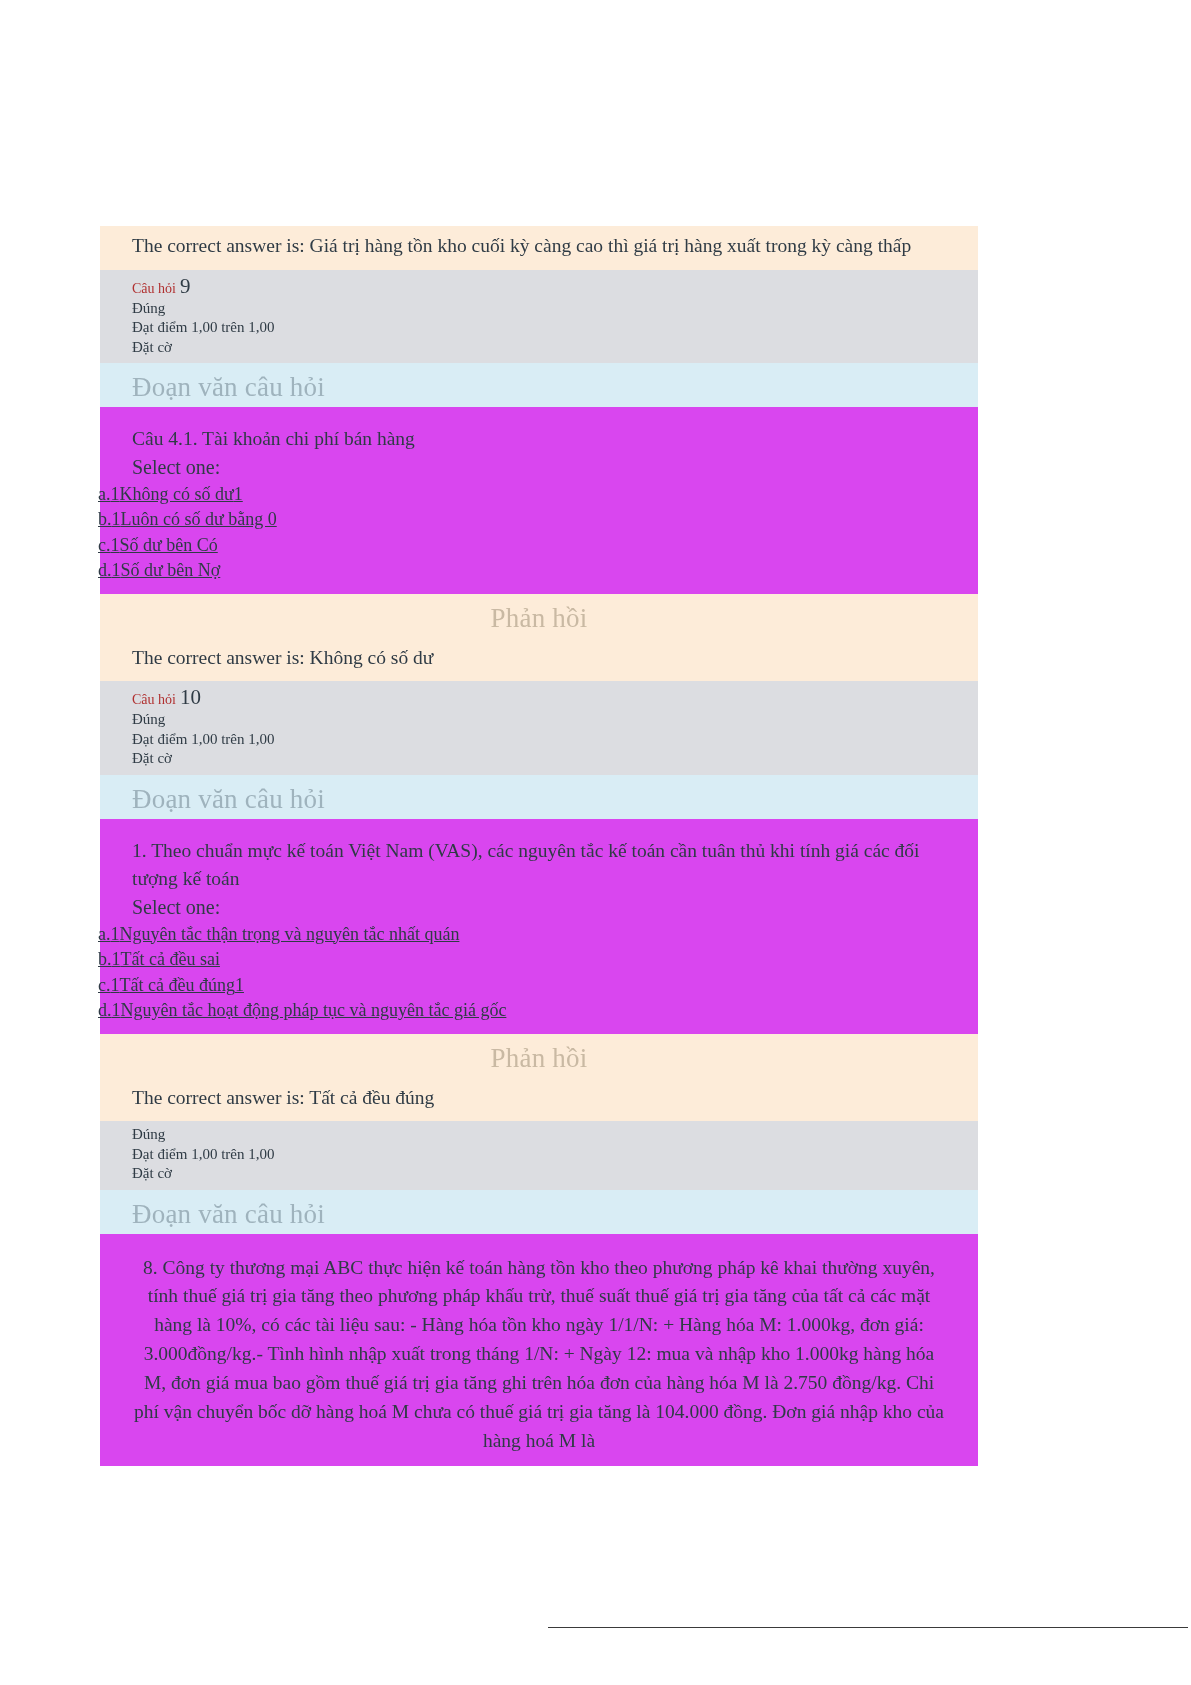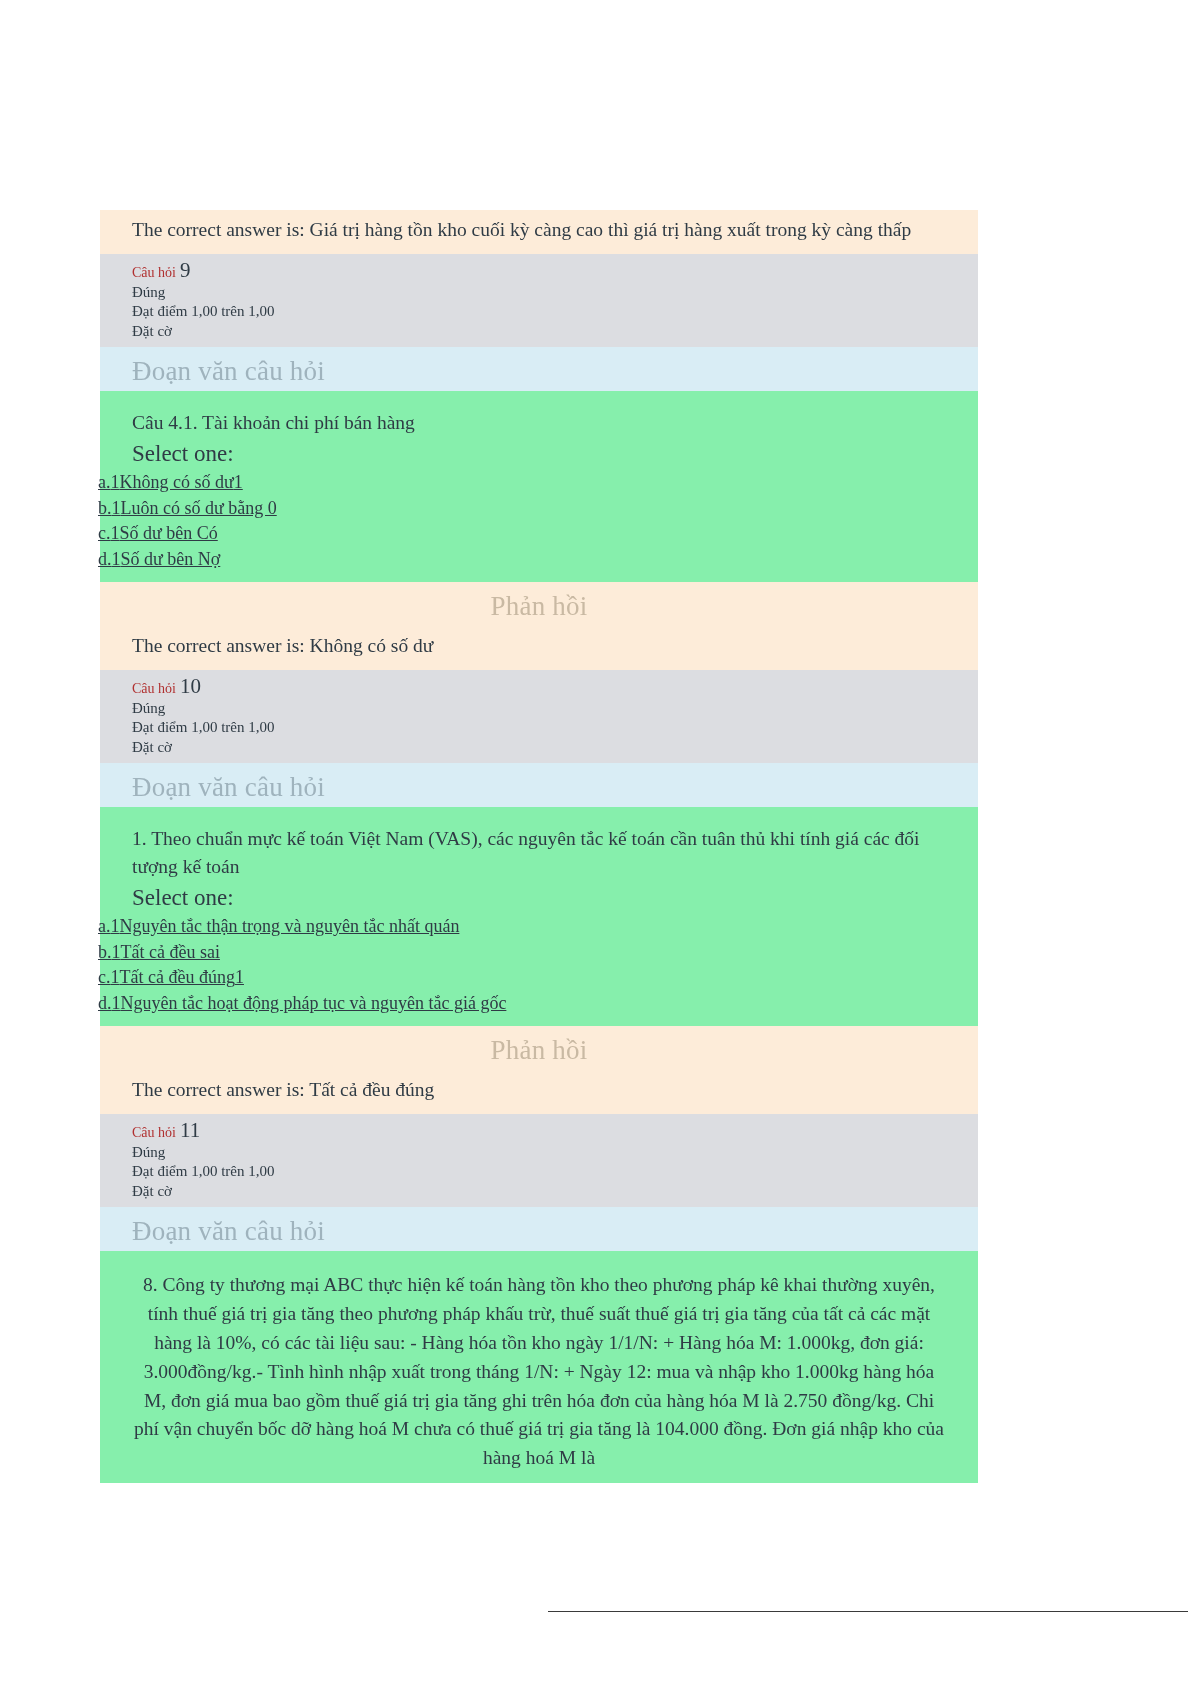--- a/index.html
+++ b/index.html
@@ -12,42 +12,42 @@
     width: 1191px;
     height: 1685px;
     font-family: "Liberation Serif", serif;
     color: #2b2b2b;
     position: relative;
     overflow: hidden;
   }
   .page {
     position: absolute;
     left: 0;
-    top: 0;
+    top: 16px;
     width: 1191px;
     height: 1291px;
   }
   .doc {
     position: absolute;
     left: 100px;
     top: 210px;
     width: 878px;
   }
 
   
   .band-feedback {
     background: #fdecd9;
     padding: 6px 32px 10px 32px;
   }
   .band-meta {
     background: #dcdde1;
     padding: 4px 32px 6px 32px;
   }
   .band-question {
-    background: #86efac;
+    background: #d946ef;
     padding: 2px 32px 10px 32px;
   }
   .band-heading-feedback {
     background: #fdecd9;
     padding: 8px 32px 2px 32px;
   }
   .band-heading-question {
     background: #d9edf5;
     padding: 8px 32px 2px 32px;
   }
@@ -83,21 +83,21 @@
     color: #c9b9a3;
     text-align: center;
   }
   .qbody {
     font-size: 19.5px;
     line-height: 1.44;
     color: #2f3b45;
     padding-top: 16px;
   }
   .selectone {
-    font-size: 23px;
+    font-size: 20px;
     color: #2f3b45;
     line-height: 1.44;
   }
   .options {
     margin: 0;
     padding: 0;
     list-style: none;
   }
   .option {
     font-size: 18px;
@@ -195,23 +195,20 @@
 
     <div class="band-heading-feedback">
       <div class="section-title feedback">Phản hồi</div>
     </div>
 
     <div class="band-feedback">
       <div class="answer-text">The correct answer is: Tất cả đều đúng</div>
     </div>
 
     <div class="band-meta">
-      <div>
-        <span class="qlabel">Câu hỏi</span><span class="qnum">11</span>
-      </div>
       <div class="meta-line">Đúng</div>
       <div class="meta-line">Đạt điểm 1,00 trên 1,00</div>
       <div class="meta-line">Đặt cờ</div>
     </div>
 
     <div class="band-heading-question">
       <div class="section-title">Đoạn văn câu hỏi</div>
     </div>
 
     <div class="band-question">

